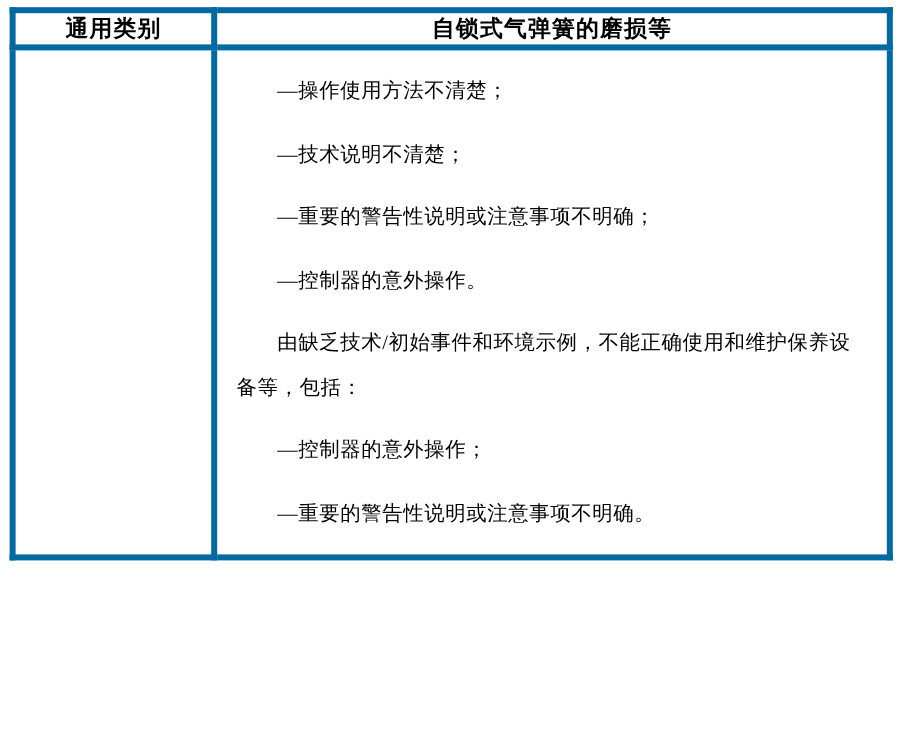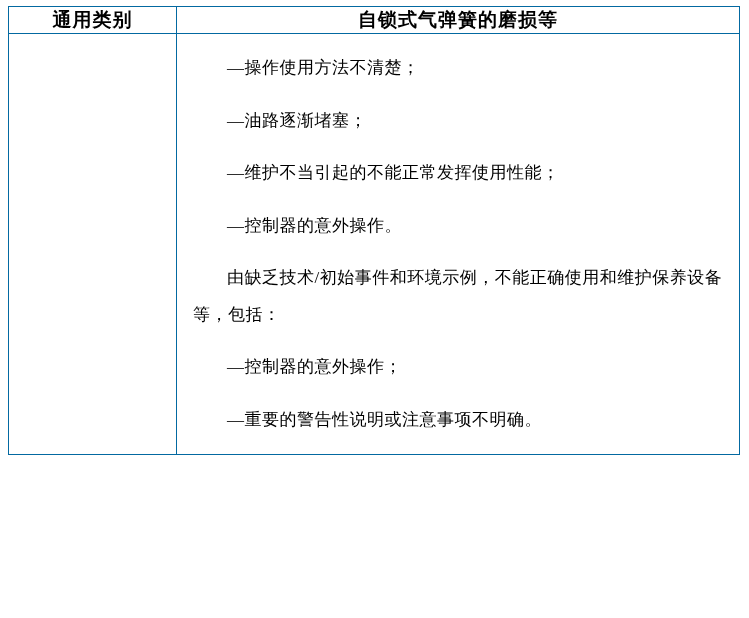--- a/index.html
+++ b/index.html
@@ -19,21 +19,21 @@
     height: 618px;
     overflow: hidden;
   }
   table.doc-table {
     border-collapse: collapse;
     width: 732px;
     margin: 6px 0 0 8px;
     table-layout: fixed;
   }
   table.doc-table td {
-    border: 1px solid #0369a1;
+    border: 5px solid #0369a1;
     vertical-align: top;
     padding: 0;
   }
   .col-left { width: 168px; }
   .col-right { width: 563px; }
 
   .hdr-cell {
     text-align: center;
     font-weight: bold;
     font-size: 19px;
@@ -74,22 +74,22 @@
     </colgroup>
     <tbody>
       <tr>
         <td class="hdr-cell">通用类别</td>
         <td class="hdr-cell">自锁式气弹簧的磨损等</td>
       </tr>
       <tr>
         <td class="cat-cell"></td>
         <td class="body-cell">
           <p class="para">—操作使用方法不清楚；</p>
-          <p class="para">—油路逐渐堵塞；</p>
-          <p class="para">—维护不当引起的不能正常发挥使用性能；</p>
+          <p class="para">—技术说明不清楚；</p>
+          <p class="para">—重要的警告性说明或注意事项不明确；</p>
           <p class="para">—控制器的意外操作。</p>
           <p class="para wrap">由缺乏技术/初始事件和环境示例，不能正确使用和维护保养设备等，包括：</p>
           <p class="para">—控制器的意外操作；</p>
           <p class="para">—重要的警告性说明或注意事项不明确。</p>
         </td>
       </tr>
     </tbody>
   </table>
 </div>
 

